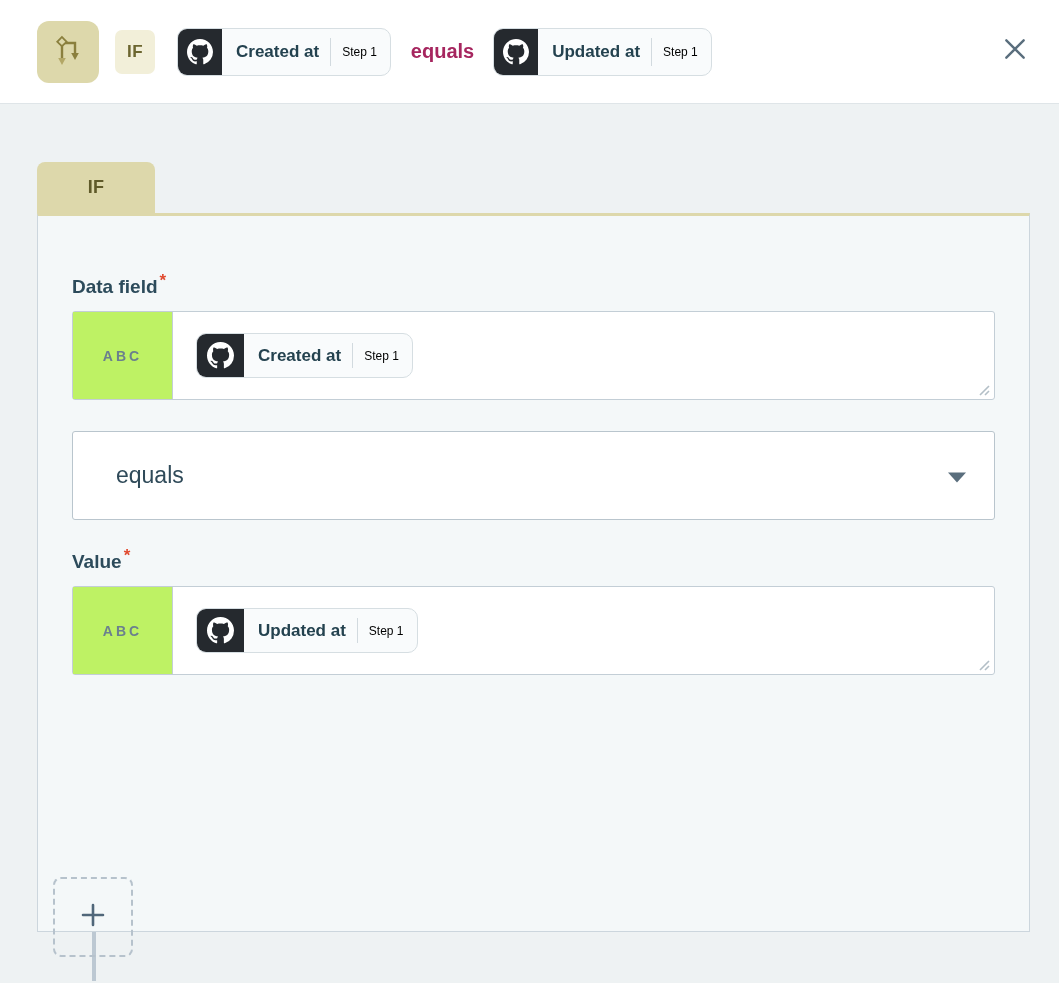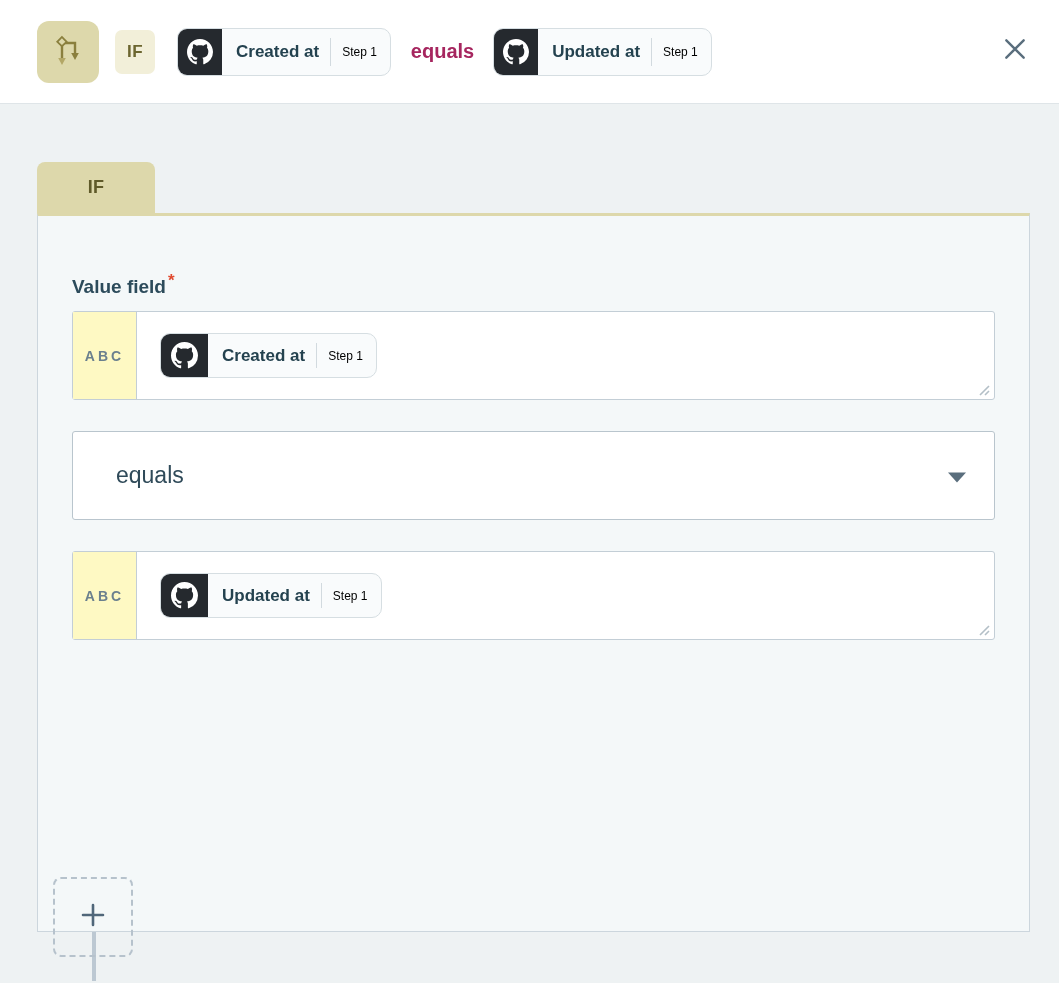--- a/index.html
+++ b/index.html
@@ -178,23 +178,23 @@
     display: flex;
     align-items: stretch;
     background: #ffffff;
     border: 1px solid #c3ced6;
     border-radius: 3px;
     height: 89px;
     position: relative;
     box-sizing: border-box;
   }
   .abc-prefix {
-    width: 64px;
-    flex: none;
-    background: #fef9c3;
+    width: 100px;
+    flex: none;
+    background: #bef264;
     border-right: 1px solid #c3ced6;
     display: flex;
     align-items: center;
     justify-content: center;
     font-size: 14px;
     font-weight: bold;
     letter-spacing: 3px;
     color: #6b808e;
     box-sizing: border-box;
   }
@@ -328,21 +328,21 @@
   <div class="tab-row">
     <div class="tab">
       <span>IF</span>
     </div>
   </div>
 
   <div class="panel">
 
     <div class="block-1">
       <label class="field-label">
-        <span>Value field</span><span class="req">*</span>
+        <span>Data field</span><span class="req">*</span>
       </label>
       <div class="token-input">
         <div class="abc-prefix">ABC</div>
         <div class="token-area">
           <span class="chip">
             <span class="gh">
               <svg width="27" height="27" viewBox="0 0 16 16" fill="#ffffff">
                 <path d="M8 0C3.58 0 0 3.58 0 8c0 3.54 2.29 6.53 5.47 7.59.4.07.55-.17.55-.38 0-.19-.01-.82-.01-1.49-2.01.37-2.53-.49-2.69-.94-.09-.23-.48-.94-.82-1.13-.28-.15-.68-.52-.01-.53.63-.01 1.08.58 1.23.82.72 1.21 1.87.87 2.33.66.07-.52.28-.87.51-1.07-1.78-.2-3.64-.89-3.64-3.95 0-.87.31-1.59.82-2.15-.08-.2-.36-1.02.08-2.12 0 0 .67-.21 2.2.82.64-.18 1.32-.27 2-.27s1.36.09 2 .27c1.53-1.04 2.2-.82 2.2-.82.44 1.1.16 1.92.08 2.12.51.56.82 1.27.82 2.15 0 3.07-1.87 3.75-3.65 3.95.29.25.54.73.54 1.48 0 1.07-.01 1.93-.01 2.2 0 .21.15.46.55.38A8.013 8.013 0 0 0 16 8c0-4.42-3.58-8-8-8z"></path>
               </svg>
             </span>
@@ -366,20 +366,23 @@
         <span>equals</span>
         <span class="caret">
           <svg width="20" height="12" viewBox="0 0 20 12">
             <polygon points="1,1 19,1 10,11" fill="#5a6e7d"></polygon>
           </svg>
         </span>
       </div>
     </div>
 
     <div class="block-3">
+      <label class="field-label">
+        <span>Value</span><span class="req">*</span>
+      </label>
       <div class="token-input">
         <div class="abc-prefix">ABC</div>
         <div class="token-area">
           <span class="chip">
             <span class="gh">
               <svg width="27" height="27" viewBox="0 0 16 16" fill="#ffffff">
                 <path d="M8 0C3.58 0 0 3.58 0 8c0 3.54 2.29 6.53 5.47 7.59.4.07.55-.17.55-.38 0-.19-.01-.82-.01-1.49-2.01.37-2.53-.49-2.69-.94-.09-.23-.48-.94-.82-1.13-.28-.15-.68-.52-.01-.53.63-.01 1.08.58 1.23.82.72 1.21 1.87.87 2.33.66.07-.52.28-.87.51-1.07-1.78-.2-3.64-.89-3.64-3.95 0-.87.31-1.59.82-2.15-.08-.2-.36-1.02.08-2.12 0 0 .67-.21 2.2.82.64-.18 1.32-.27 2-.27s1.36.09 2 .27c1.53-1.04 2.2-.82 2.2-.82.44 1.1.16 1.92.08 2.12.51.56.82 1.27.82 2.15 0 3.07-1.87 3.75-3.65 3.95.29.25.54.73.54 1.48 0 1.07-.01 1.93-.01 2.2 0 .21.15.46.55.38A8.013 8.013 0 0 0 16 8c0-4.42-3.58-8-8-8z"></path>
               </svg>
             </span>
             <span class="chip-text">

